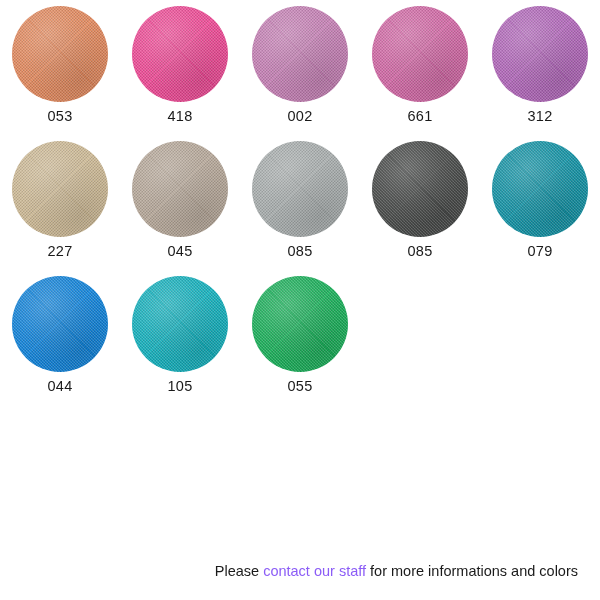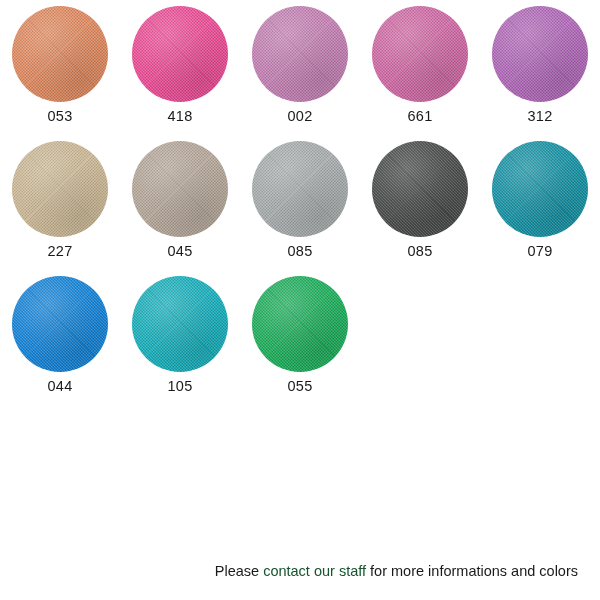--- a/index.html
+++ b/index.html
@@ -99,21 +99,21 @@
     left: 0;
     right: 22px;
     bottom: 20px;
     text-align: right;
     font-size: 14.5px;
     color: #1a1a1a;
     line-height: 1.2;
   }
 
   .footer-highlight {
-    color: #14532d;
+    color: #8b5cf6;
   }
 </style>
 </head>
 <body>
 
 <div id="swatch-board">
 
   <div class="swatch-grid">
       <div class="swatch-cell">
         <div class="swatch-disc-wrap">

